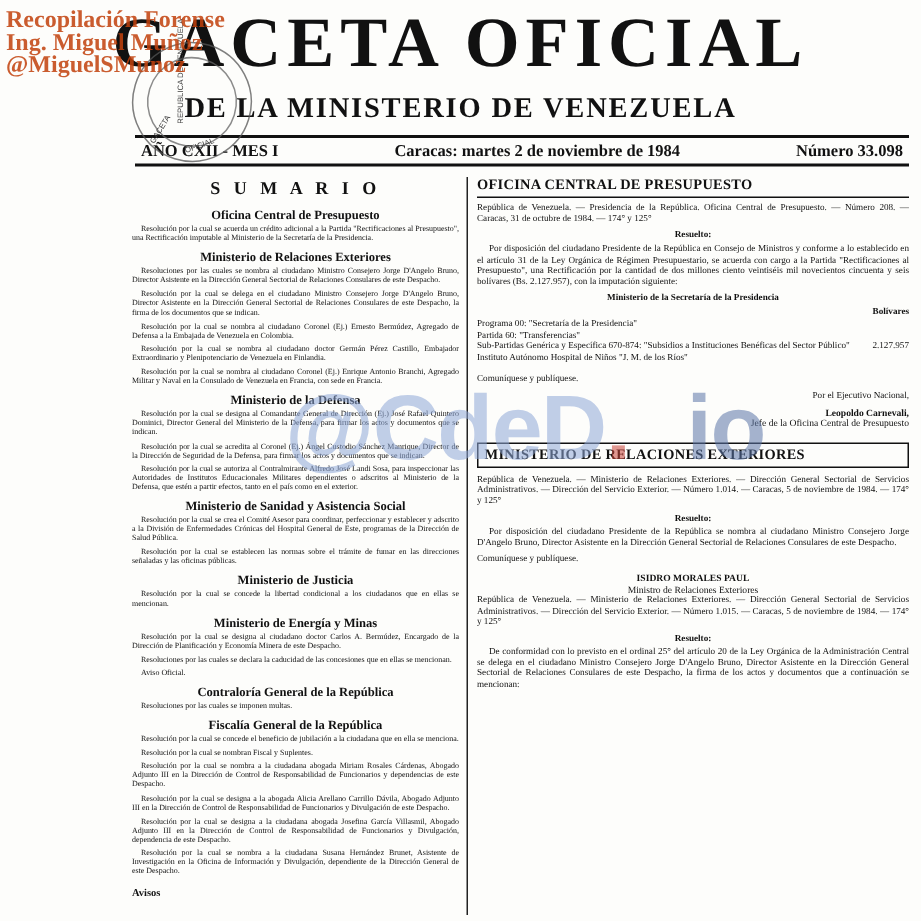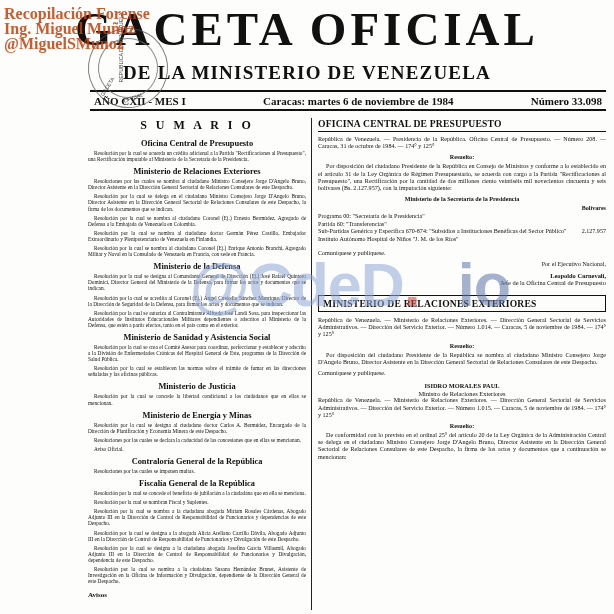--- a/index.html
+++ b/index.html
@@ -161,21 +161,21 @@
     <span>@CdeD</span><span class="dot">.</span><span class="io">io</span>
   </div>
 
   <div class="masthead">
     <div class="gaceta">GACETA OFICIAL</div>
     <div class="republica">DE LA MINISTERIO DE VENEZUELA</div>
     <div class="rule"></div>
     <div class="rule2"></div>
     <div class="issueline">
       <span>AÑO CXII - MES I</span>
-      <span class="center">Caracas: martes 6 de noviembre de 1984</span>
+      <span class="center">Caracas: martes 2 de noviembre de 1984</span>
       <span>Número 33.098</span>
     </div>
     <div class="seal"></div>
     <div class="sealtext">
       <span class="st1">REPUBLICA DE VENEZUELA</span>
       <span class="st2">GACETA</span>
       <span class="st3">OFICIAL</span>
     </div>
   </div>
 

